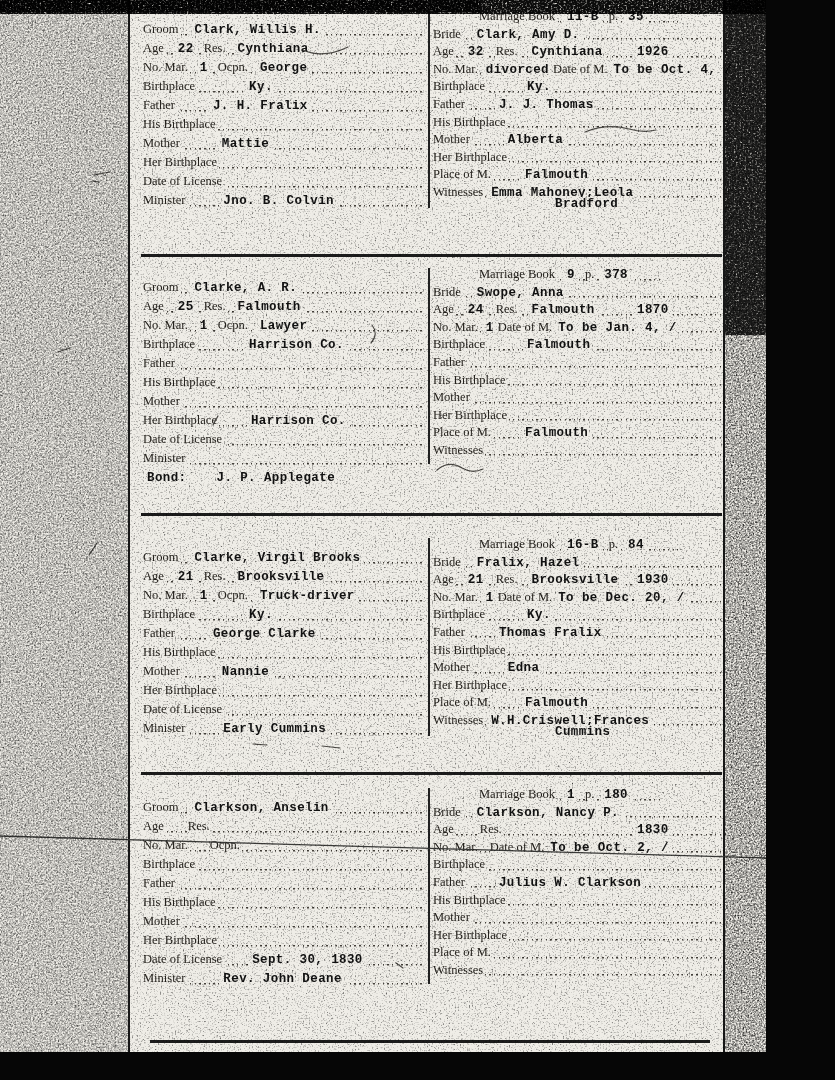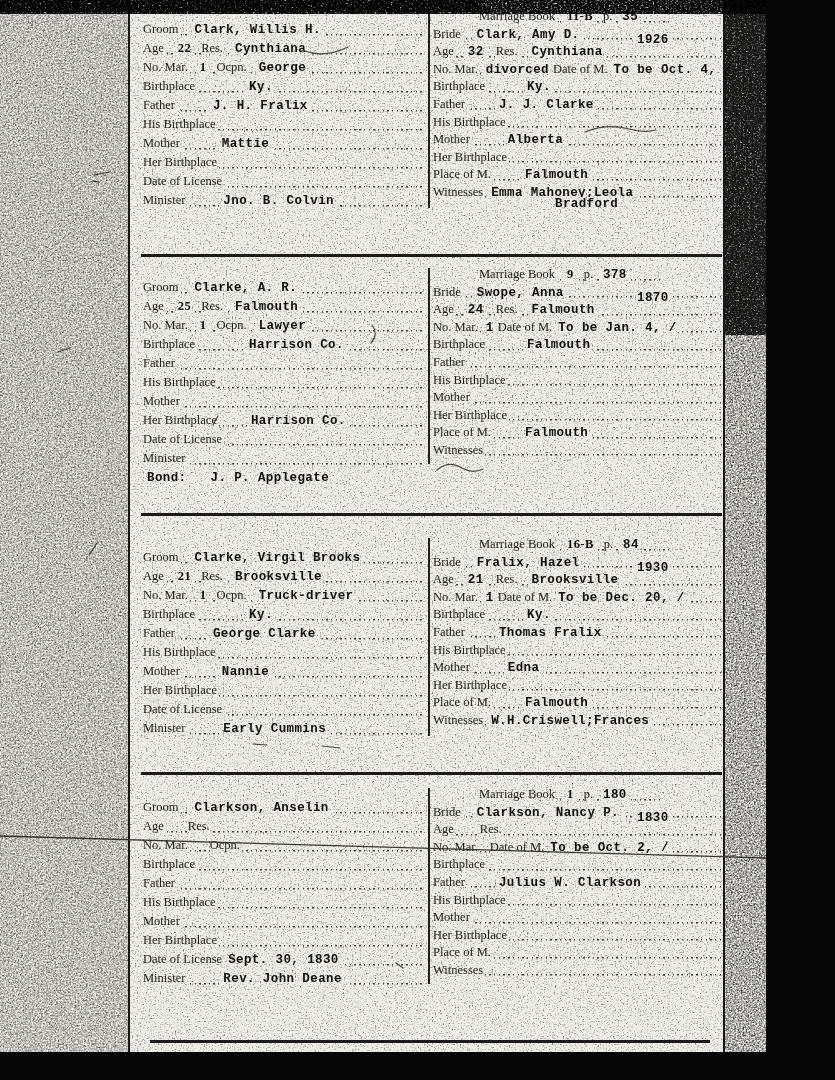--- a/index.html
+++ b/index.html
@@ -21,23 +21,23 @@
   .col-right .row{height:17.6px;}
   .row.nodots{background-image:none;}
   .row.short{height:15px;}
   .l{font-size:12.5px;color:#26231e;background:#efede7;padding:0 2px 1px 0;white-space:nowrap;}
   .v{font-family:"Liberation Mono","DejaVu Sans Mono",monospace;font-weight:700;font-size:12.5px;
      letter-spacing:.4px;color:#121212;background:#efede7;padding:0 4px 1px 4px;white-space:nowrap;}
   .mask{background:#efede7;align-self:stretch;}
   .gap{align-self:stretch;}
   .w30{width:30px;}.w46{width:46px;}.grow{flex:1;}
   .ml0{margin-left:0;}.ml2{margin-left:2px;}.ml4{margin-left:4px;text-align:center;}.ml6{margin-left:6px;}
-  .ml8{margin-left:8px;}.ml10{margin-left:10px;}.ml16{margin-left:16px;}.ml24{}
-  .ml28{margin-left:28px;}.ml32{margin-left:32px;}.ml36{margin-left:36px;}.ml48{margin-left:48px;}.mr6{margin-right:6px;font-family:Liberation Serif, serif;}.mr8{margin-right:8px;}
-  .year{position:absolute;left:200px;bottom:12px;}
+  .ml8{margin-left:8px;}.ml10{margin-left:10px;}.ml16{margin-left:22px;}.ml24{margin-left:24px;}
+  .ml28{margin-left:28px;}.ml32{margin-left:32px;}.ml36{margin-left:36px;}.ml48{margin-left:48px;}.mr6{margin-right:6px;}.mr8{margin-right:8px;}
+  .year{position:absolute;left:200px;bottom:0;}
   .wit2{position:absolute;left:118px;bottom:4px;}
   svg.overlay{position:absolute;left:0;top:0;z-index:30;pointer-events:none;}
   svg.noise{position:absolute;left:0;top:0;z-index:40;pointer-events:none;}
 </style>
 </head>
 <body>
 
 <div class="scan">
 <div class="page">
 
@@ -114,21 +114,21 @@
             <span class="v ml2 mr2">divorced</span>
             <span class="l">Date of M.</span>
             <span class="v ml0">To be Oct. 4, /</span>
           </div>
       <div class="row">
             <span class="l">Birthplace</span>
             <span class="v ml36">Ky.</span>
           </div>
       <div class="row">
             <span class="l">Father</span>
-            <span class="v ml28">J. J. Clarke</span>
+            <span class="v ml28">J. J. Thomas</span>
           </div>
       <div class="row">
             <span class="l">His Birthplace</span>
             <span class="v ml8"></span>
           </div>
       <div class="row">
             <span class="l">Mother</span>
             <span class="v ml32">Alberta</span>
           </div>
       <div class="row">
@@ -356,20 +356,23 @@
             <span class="l">Her Birthplace</span>
             <span class="v ml8"></span>
           </div>
       <div class="row">
             <span class="l">Place of M.</span>
             <span class="v ml28">Falmouth</span>
           </div>
       <div class="row">
             <span class="l">Witnesses</span>
             <span class="v ml2">W.H.Criswell;Frances</span>
+          </div>
+      <div class="row nodots short">
+            <span class="v wit2">Cummins</span>
           </div>
     </div>
   </div>
   <div class="divider" style="top:538px;height:198px"></div>
   <div class="sep" style="top:772px"></div>
 
   <div class="record" style="top:788px">
     <div class="col col-left">
       <div class="row">
             <span class="l">Groom</span>

